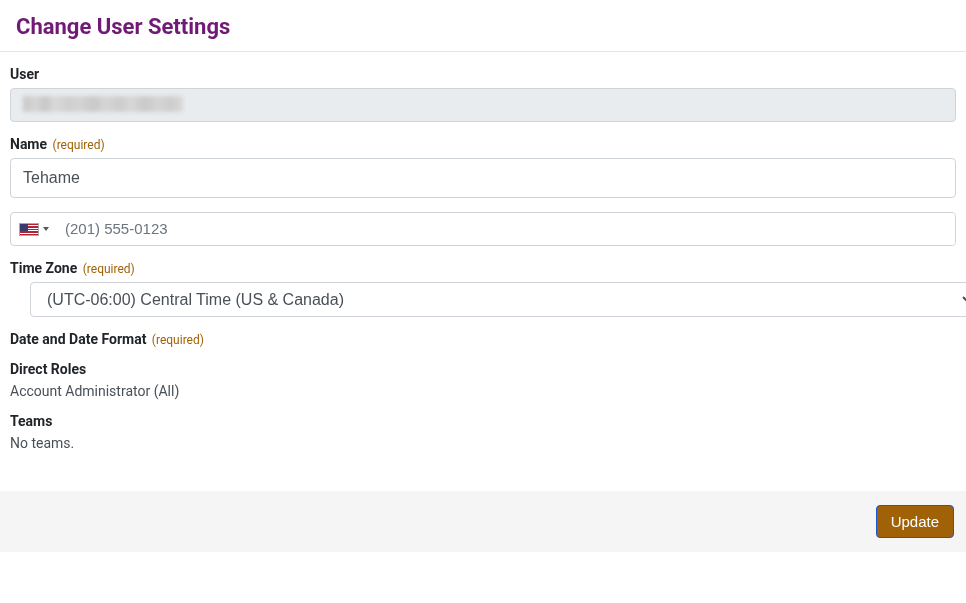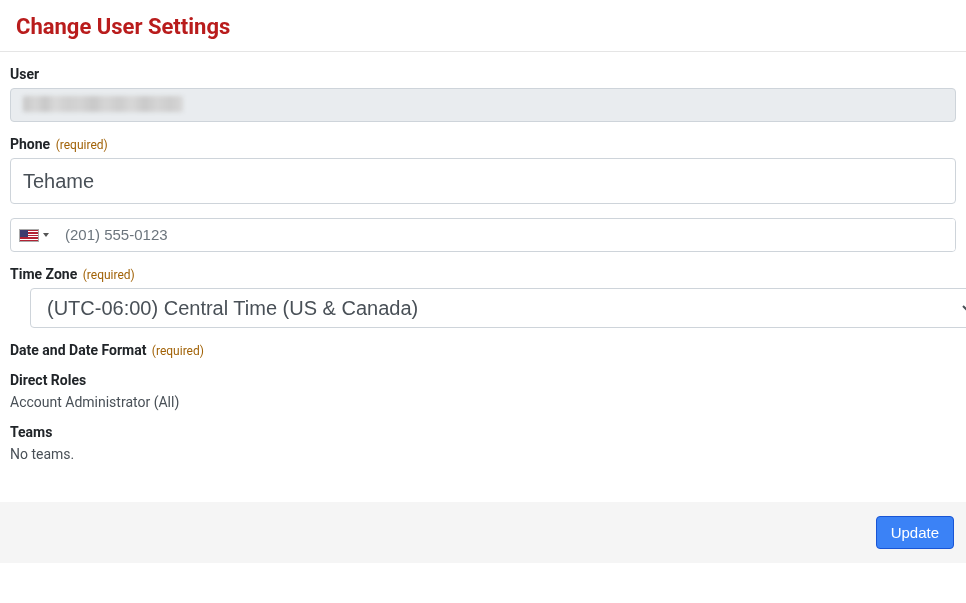--- a/index.html
+++ b/index.html
@@ -10,21 +10,21 @@
     body {
       font-family: -apple-system, BlinkMacSystemFont, "Segoe UI", Roboto, "Helvetica Neue", Arial, sans-serif;
       font-size: 14px;
       color: #212529;
       background: #fff;
       width: 966px;
     }
     .page-title {
       font-size: 22px;
       font-weight: 700;
-      color: #b91c1c;
+      color: #701a75;
       padding: 14px 16px 12px 16px;
       border-bottom: 1px solid #e5e5e5;
     }
     .form-content {
       padding: 0 10px 20px 10px;
     }
     .form-group {
       margin-top: 14px;
     }
     label.field-label {
@@ -50,21 +50,21 @@
       color: #fff;
       border-radius: 50%;
       font-size: 10px;
       font-weight: 700;
       margin-left: 2px;
       vertical-align: 1px;
     }
     input[type="text"], select {
       width: 100%;
       padding: 7px 12px;
-      font-size: 20px;
+      font-size: 16px;
       color: #495057;
       background: #fff;
       border: 1px solid #ced4da;
       border-radius: 4px;
       line-height: 1.5;
     }
     input[type="text"]:disabled {
       background: #e9ecef;
       color: transparent;
     }
@@ -164,21 +164,21 @@
       color: #495057;
       margin-top: 2px;
     }
     .footer-bar {
       background: #f5f5f5;
       padding: 14px 12px;
       margin-top: 20px;
       text-align: right;
     }
     .btn-primary {
-      background: #3b82f6;
+      background: #a16207;
       color: #fff;
       border: 1px solid #1955d5;
       border-radius: 4px;
       padding: 7px 14px;
       font-size: 15px;
       cursor: pointer;
     }
   </style>
 </head>
 <body>
@@ -189,21 +189,21 @@
 
   <div class="form-group">
     <label class="field-label">User</label>
     <div class="email-disabled">
       <span class="blurred"></span>
     </div>
   </div>
 
   <div class="form-group">
     <label class="field-label">
-      <span>Phone</span>
+      <span>Name</span>
       <span class="required-hint">(required)</span>
     </label>
     <input type="text" value="Tehame" style="">
   </div>
 
   <div class="form-group">
     <div class="phone-wrapper">
       <div class="flag-dropdown">
         <span class="us-flag"></span>
         <span class="caret-down"></span>

